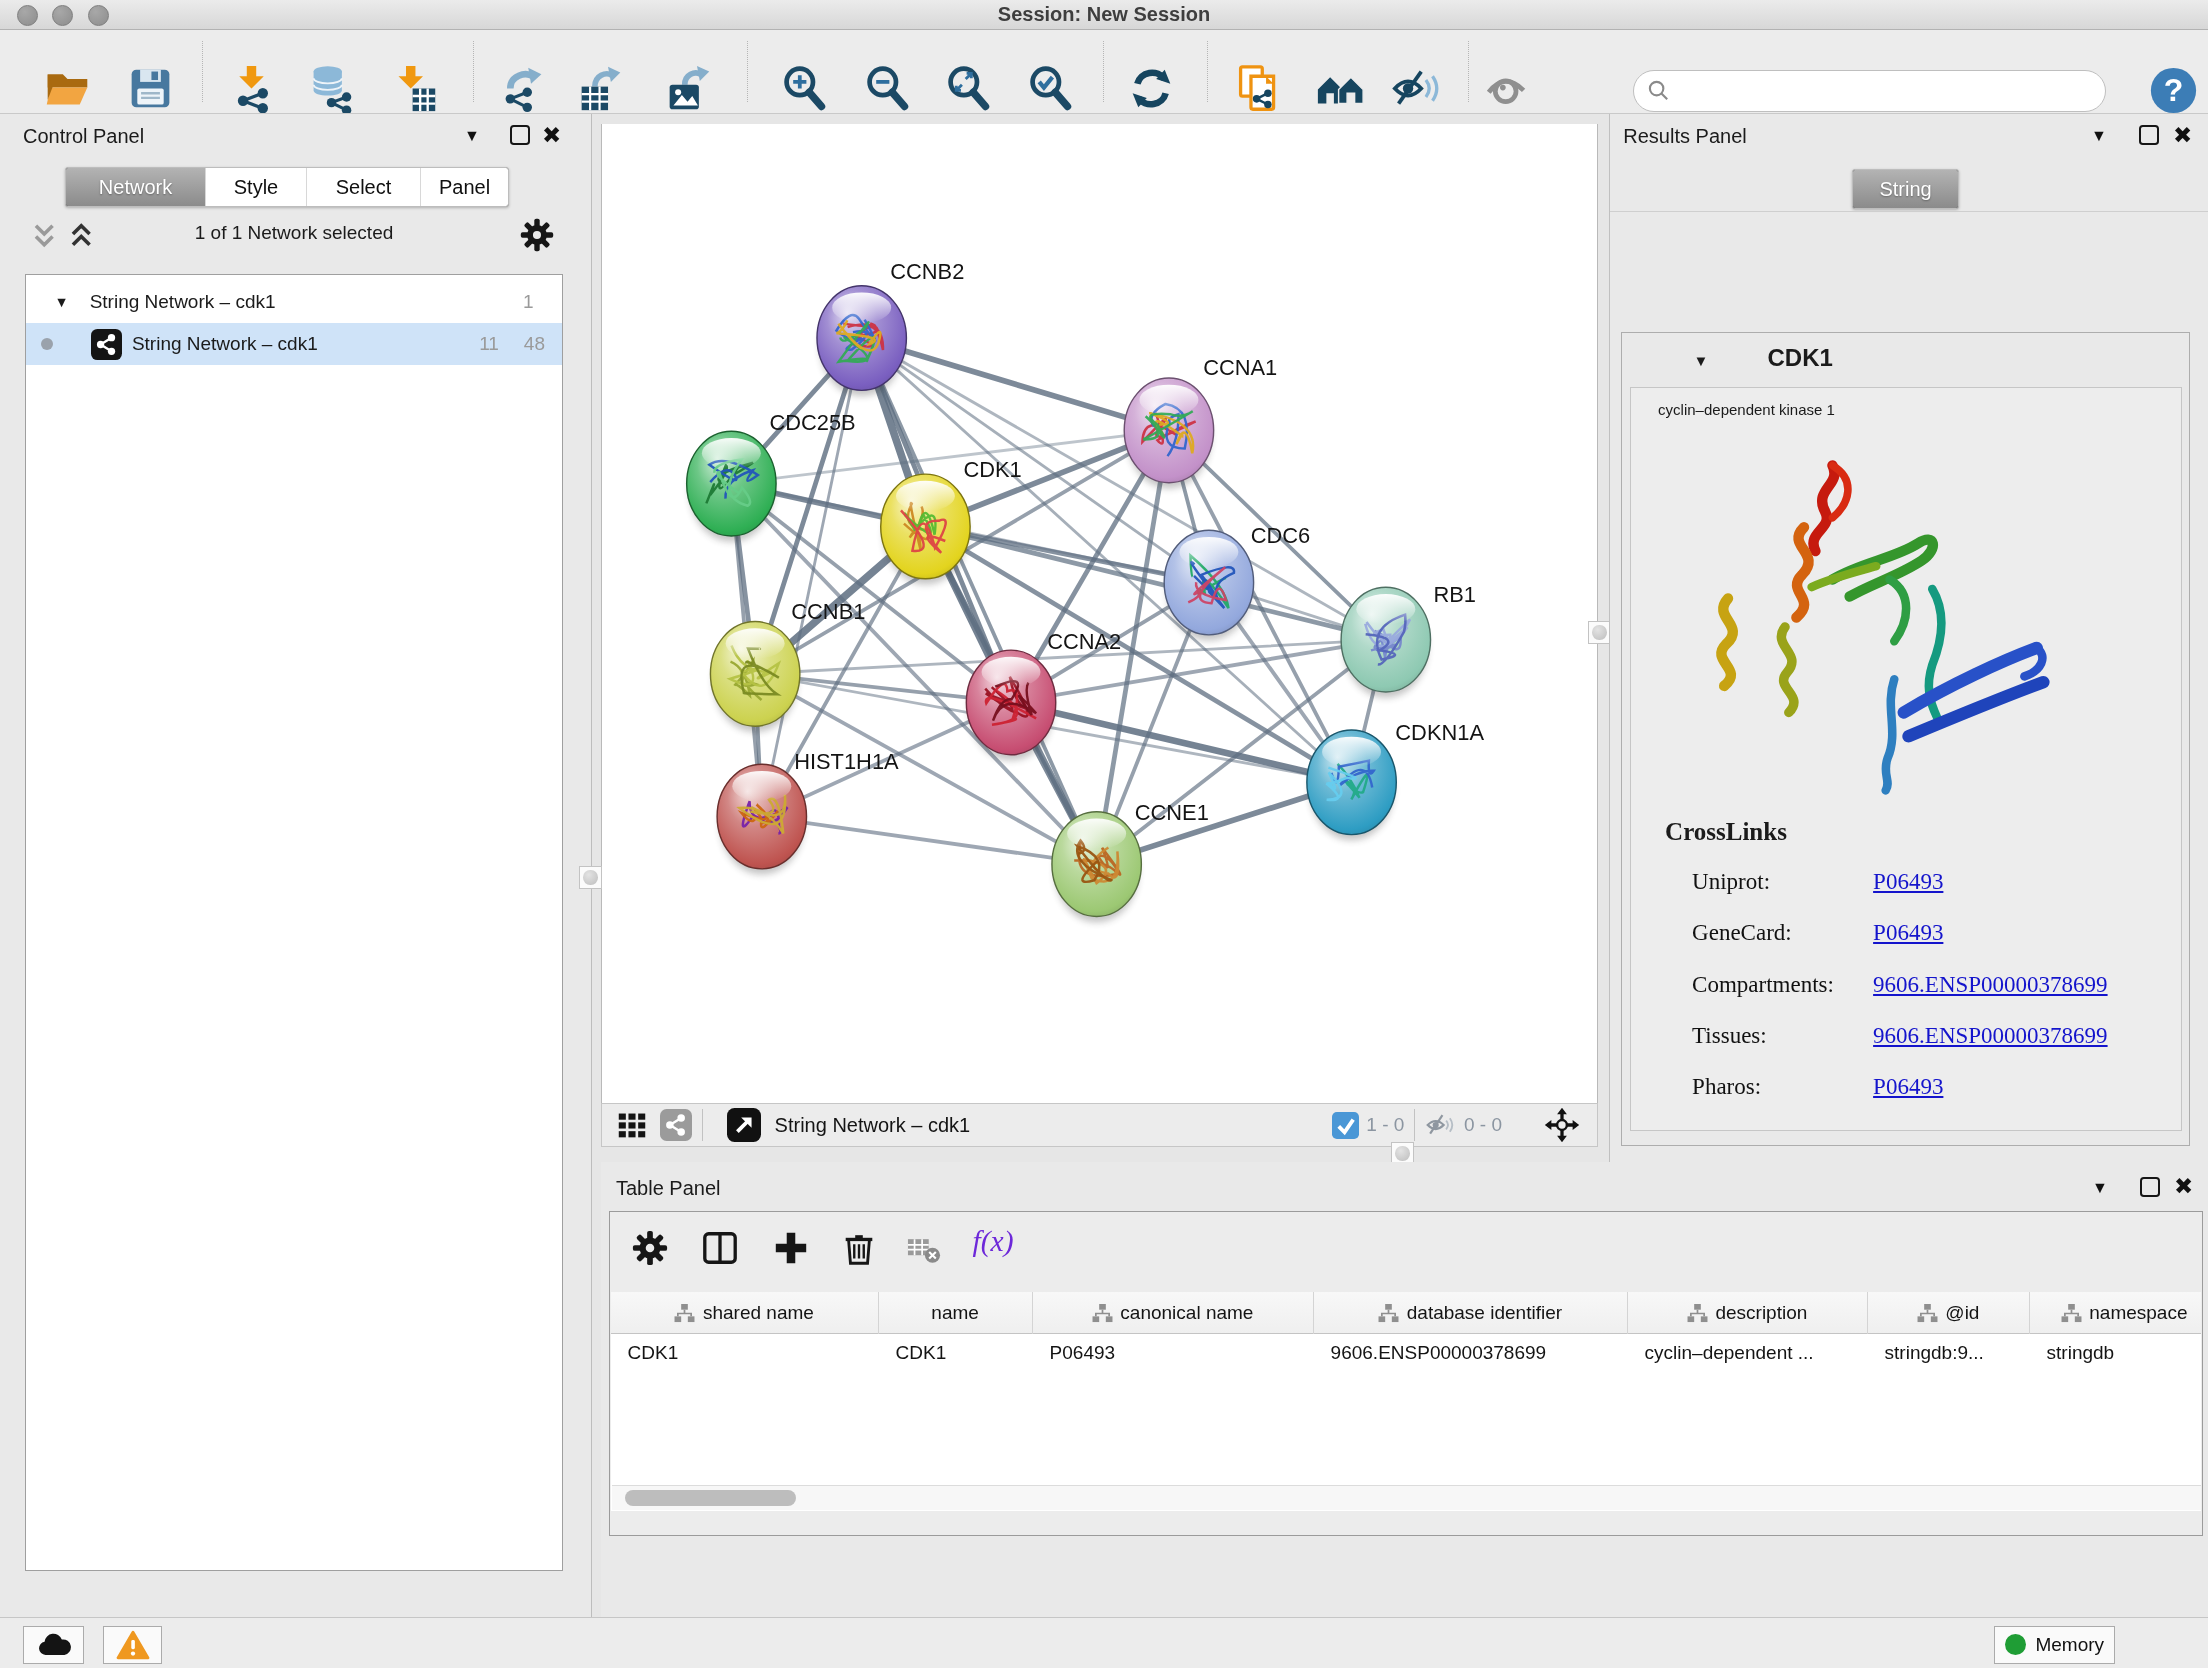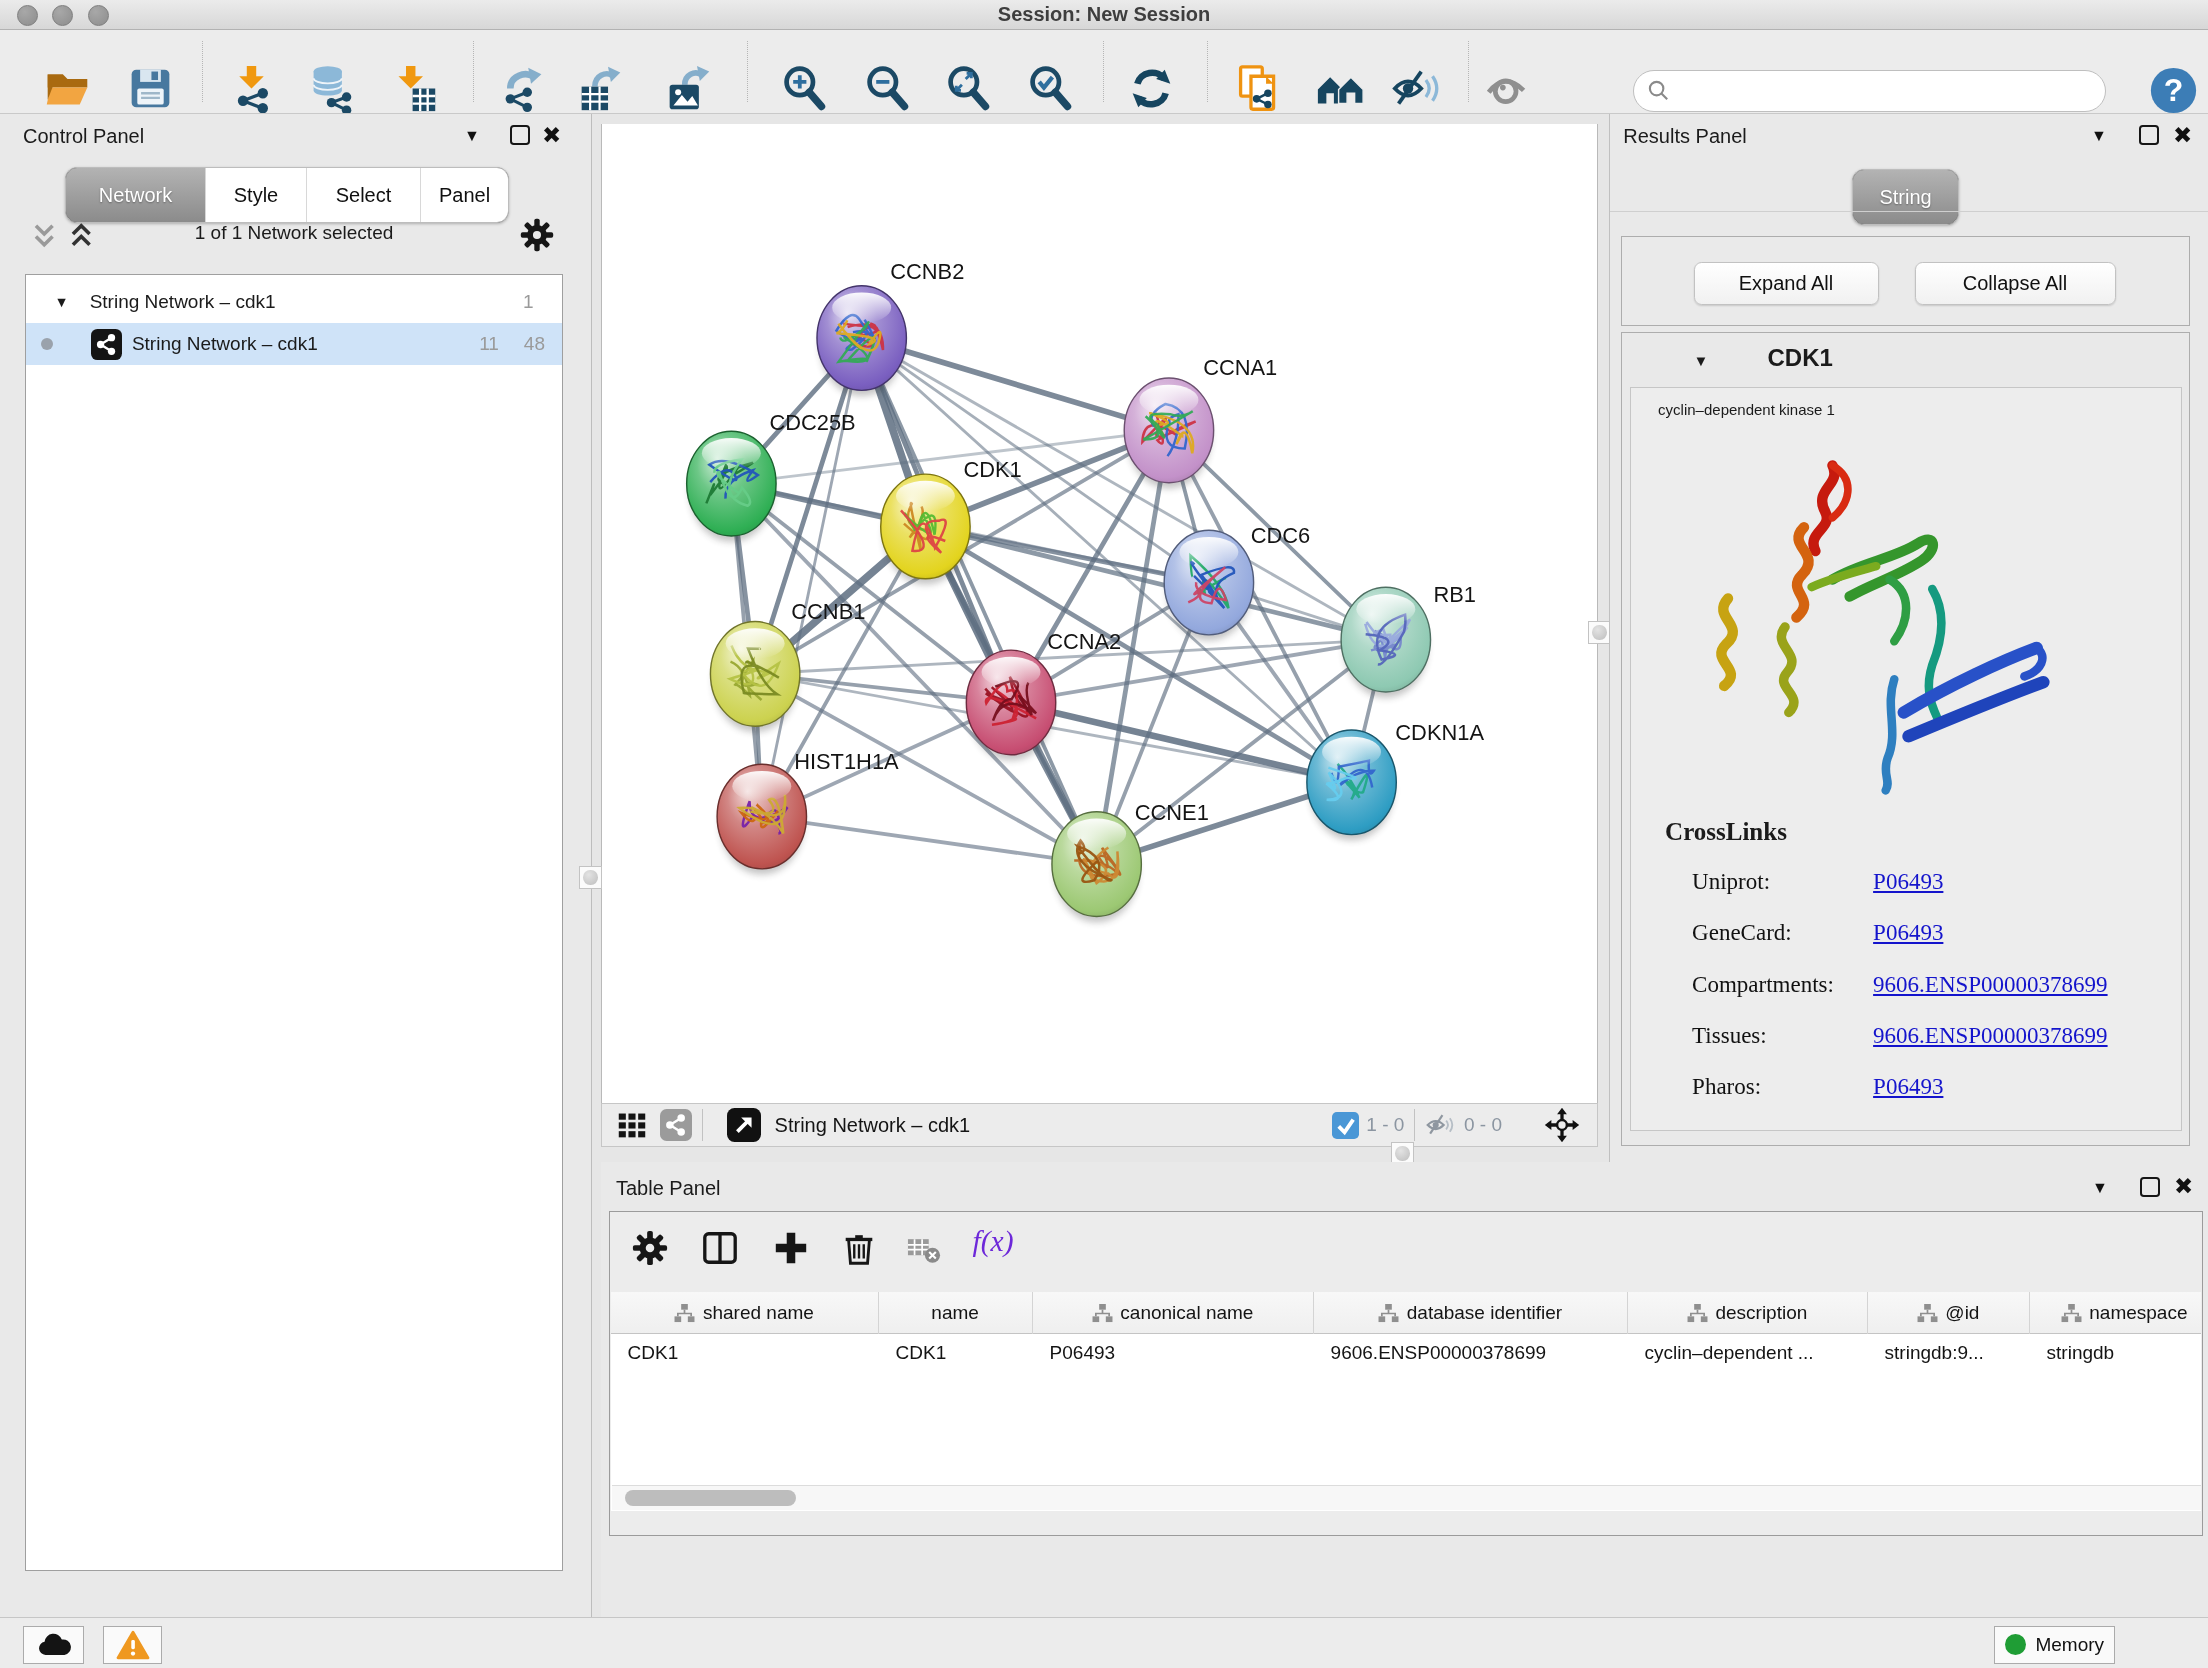--- a/index.html
+++ b/index.html
@@ -21,21 +21,21 @@
   .searchbox{position:absolute;left:1633px;top:40px;width:473px;height:42px;background:#fff;border:1px solid #bfbfbf;border-radius:21px;display:flex;align-items:center;padding-left:13.3px}
   .searchbox input{border:none;outline:none;flex:1;height:34px;font-size:19px;background:transparent;margin-left:7.6px}
 
   
   .panel-title{font-size:20px;color:#1b1b1b}
   .pctl{position:absolute;cursor:pointer}
   .pctl-arrow{font-size:16px;color:#111}
   .pctl-float{width:20px;height:20px;border:2.4px solid #161616;border-radius:3.8px}
   .pctl-close{font-size:23px;font-weight:bold;color:#111;line-height:20px}
 
-  .seg{position:absolute;display:flex;height:56px;border:1px solid #bdbdbd;border-radius:12px;overflow:hidden;background:#404040;box-shadow:0 1px 2.9px rgba(0,0,0,.25)}
+  .seg{position:absolute;display:flex;height:40px;border:1px solid #bdbdbd;border-radius:3px;overflow:hidden;background:#404040;box-shadow:0 1px 2.9px rgba(0,0,0,.25)}
   .seg>div{display:flex;align-items:center;justify-content:center;font-size:20px;color:#101010;border-left:1px solid #d8d8d8;cursor:pointer;background:#fff}
   .seg>div:first-child{border-left:none}
   .seg>div.sel{background:linear-gradient(#b3b3b3,#8b8b8b);color:#fff;text-shadow:0 1px 1.9px rgba(0,0,0,.35)}
 
   
   .control{left:0;top:114px;width:592px;height:1503px;background:#e9e9e9;border-right:1px solid #bdbdbd}
   .listbox{position:absolute;left:25px;top:160px;width:538px;height:1297px;background:#fff;border:1px solid #9f9f9f}
   .treerow{position:absolute;left:0;width:536px;height:42px;display:flex;align-items:center;font-size:19px;cursor:pointer}
   .count{color:#9a9a9a}
 
@@ -677,24 +677,20 @@
   <span class="panel-title abs" style="left:13.3px;top:11.4px">Results Panel</span>
   <span class="pctl pctl-arrow" style="left:481px;top:13.3px">▼</span>
   <span class="pctl pctl-float" style="left:529px;top:11.4px"></span>
   <span class="pctl pctl-close" style="left:563px;top:10.5px">✖</span>
 
   <div class="seg" style="left:242px;top:55px">
     <div class="sel" style="width:105px">String</div>
   </div>
   <div class="abs" style="left:0;top:97px;width:599px;height:1px;background:#cfcfcf"></div>
 
-  <div class="rbox" style="left:10.5px;top:122px;width:569px;height:90px">
-    <div class="btn" style="left:72px;top:25px;width:185px;height:43px">Expand All</div>
-    <div class="btn" style="left:293px;top:25px;width:201px;height:43px">Collapse All</div>
-  </div>
 
   <div class="rbox" style="left:10.5px;top:218px;width:569px;height:814px;background:#e9e9e9">
     <span class="abs" style="left:72px;top:19px;font-size:15px">▼</span>
     <span class="abs" style="left:146px;top:11.4px;font-size:24px;font-weight:bold">CDK1</span>
     <div class="inner" style="left:8.6px;top:54px;width:552px;height:744px">
       <span class="abs" style="left:27px;top:13.3px;font-size:15px">cyclin–dependent kinase 1</span>
       <svg class="abs" style="left:59px;top:49px" width="361" height="361" viewBox="0 0 380 380">
         <g fill="none" stroke-linecap="round">
           <path d="M150 30 C160 50 130 55 142 78 C152 96 122 100 132 120" stroke="#c61a0e" stroke-width="11"></path>
           <path d="M150 30 C175 45 168 70 150 85" stroke="#d92b12" stroke-width="8"></path>

